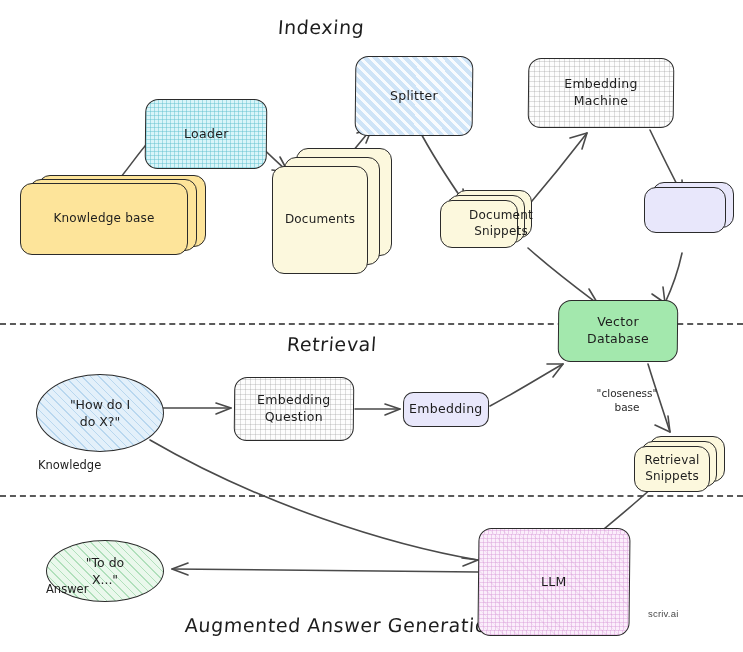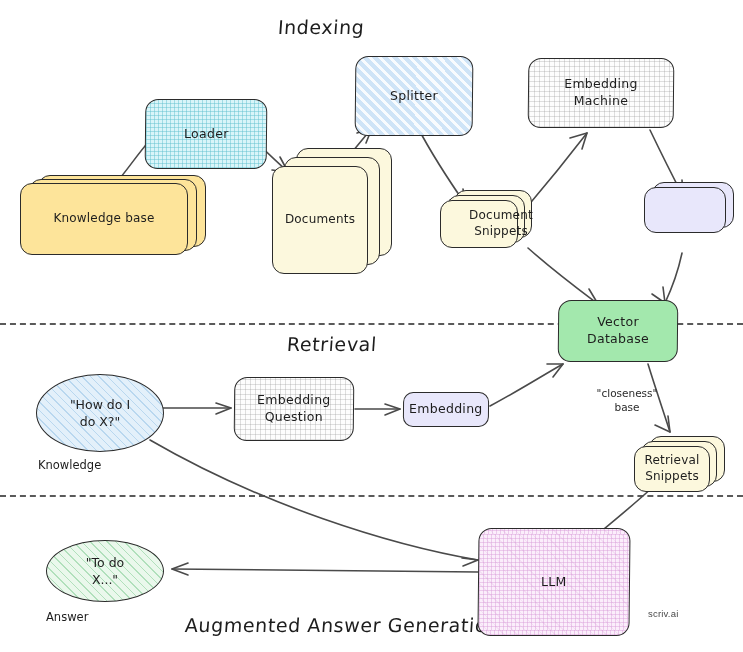--- a/index.html
+++ b/index.html
@@ -333,21 +333,21 @@
       </span>
     </div>
   </div>
 
   <div class="ellipse fill-green-hatch" style="left:46px; top:540px; width:118px; height:62px;">
     <span>
       <span>"To do</span><br>
       <span>X..."</span>
     </span>
   </div>
-  <div class="caption" style="left:46px; top:610px;">Answer</div>
+  <div class="caption" style="left:46px; top:582px;">Answer</div>
 
   <div class="node fill-pink-cross" style="left:478px; top:528px; width:152px; height:108px;">
     <span class="lbl">LLM</span>
   </div>
 
   <div class="watermark" style="left:648px; top:608px;">scriv.ai</div>
 
 </div>
 
 </body></html>

